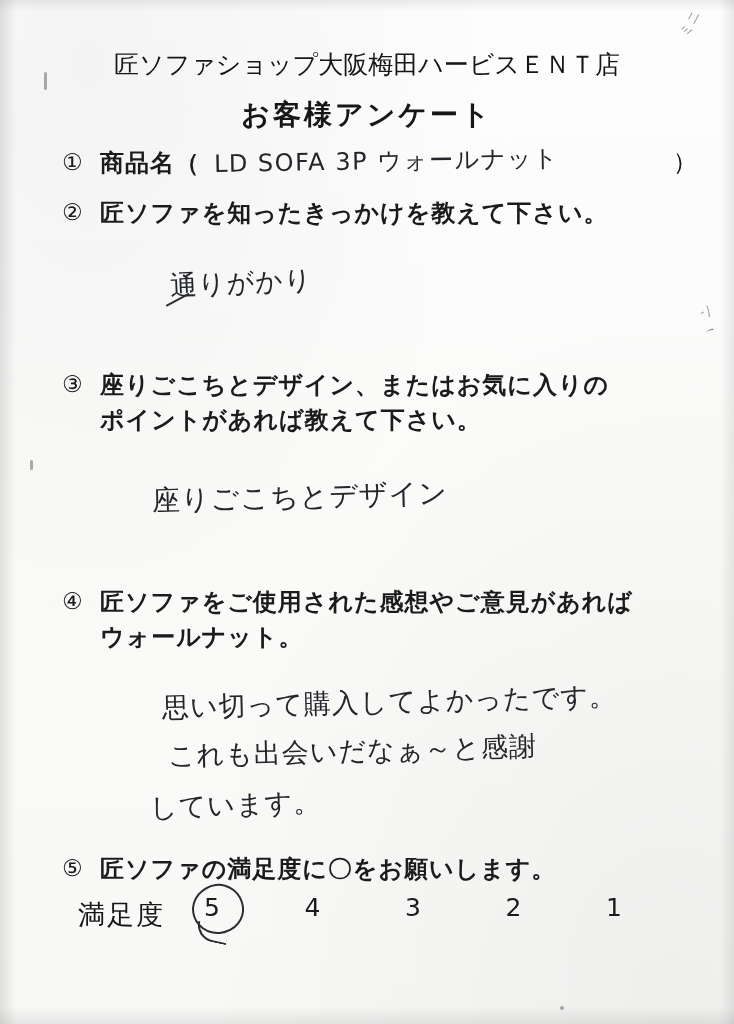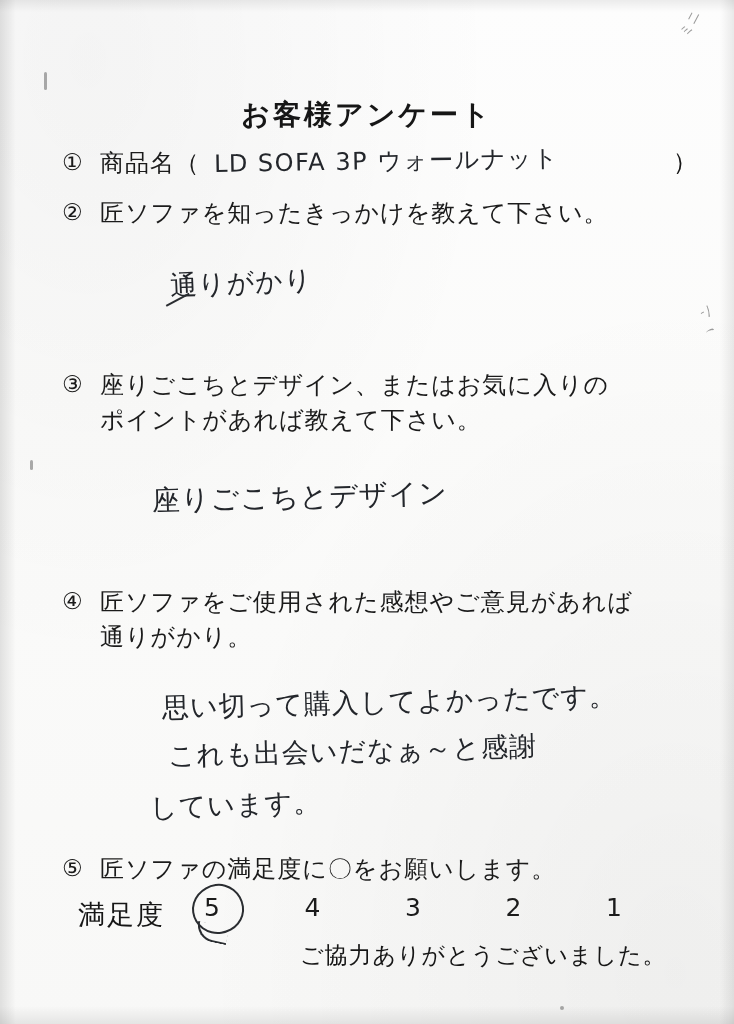--- a/index.html
+++ b/index.html
@@ -85,20 +85,21 @@
     line-height: 1.45;
   }
   .q-num {
     width: 38px;
     flex: 0 0 38px;
     font-size: 23px;
   }
   .q-text {
     white-space: pre-line;
     letter-spacing: 1px;
+    font-weight: bold;
   }
 
   .q1 { top: 146px; }
   .q2 { top: 196px; }
   .q3 { top: 368px; }
   .q4 { top: 585px; }
   .q5 { top: 852px; }
 
   .paren-close {
     position: absolute;
@@ -238,20 +239,21 @@
 <body>
 
 <div class="sheet"></div>
 <div class="edge-shade-left"></div>
 <div class="edge-shade-right"></div>
 <div class="edge-shade-top"></div>
 <div class="edge-shade-bottom"></div>
 
 <div class="content">
 
+  <div class="printed shop-name">匠ソファショップ大阪梅田ハービスＥＮＴ店</div>
   <div class="printed form-title">お客様アンケート</div>
 
   <div class="q-row q1">
     <span class="q-num">①</span>
     <span class="q-text">商品名（</span>
   </div>
   <div class="printed paren-close">）</div>
   <div class="hand hw-product">LD SOFA 3P ウォールナット</div>
 
   <div class="q-row q2">
@@ -264,21 +266,21 @@
   <div class="q-row q3">
     <span class="q-num">③</span>
     <span class="q-text">座りごこちとデザイン、またはお気に入りの
 ポイントがあれば教えて下さい。</span>
   </div>
   <div class="hand hw-a3">座りごこちとデザイン</div>
 
   <div class="q-row q4">
     <span class="q-num">④</span>
     <span class="q-text">匠ソファをご使用された感想やご意見があれば
-通りがかり。</span>
+ウォールナット。</span>
   </div>
   <div class="hand hw-a4-1">思い切って購入してよかったです。</div>
   <div class="hand hw-a4-2">これも出会いだなぁ～と感謝</div>
   <div class="hand hw-a4-3">しています。</div>
 
   <div class="q-row q5">
     <span class="q-num">⑤</span>
     <span class="q-text">匠ソファの満足度に〇をお願いします。</span>
   </div>
 
@@ -287,21 +289,20 @@
   <div class="scale">
     <span>5</span>
     <span>4</span>
     <span>3</span>
     <span>2</span>
     <span>1</span>
   </div>
   <div class="circle-mark"></div>
   <div class="circle-tail"></div>
 
-  <div class="printed thanks">ご協力ありがとうございました。</div>
 
   <div class="artifact art1">ミニ</div>
   <div class="artifact art2">ン</div>
   <div class="artifact art3">ヽ</div>
   <div class="speck" style="top:72px; left:44px; width:3px; height:18px; border-radius:2px;"></div>
   <div class="speck" style="top:460px; left:30px; width:3px; height:10px; border-radius:2px;"></div>
   <div class="speck" style="top:1006px; left:560px; width:4px; height:4px;"></div>
 
 </div>
 

